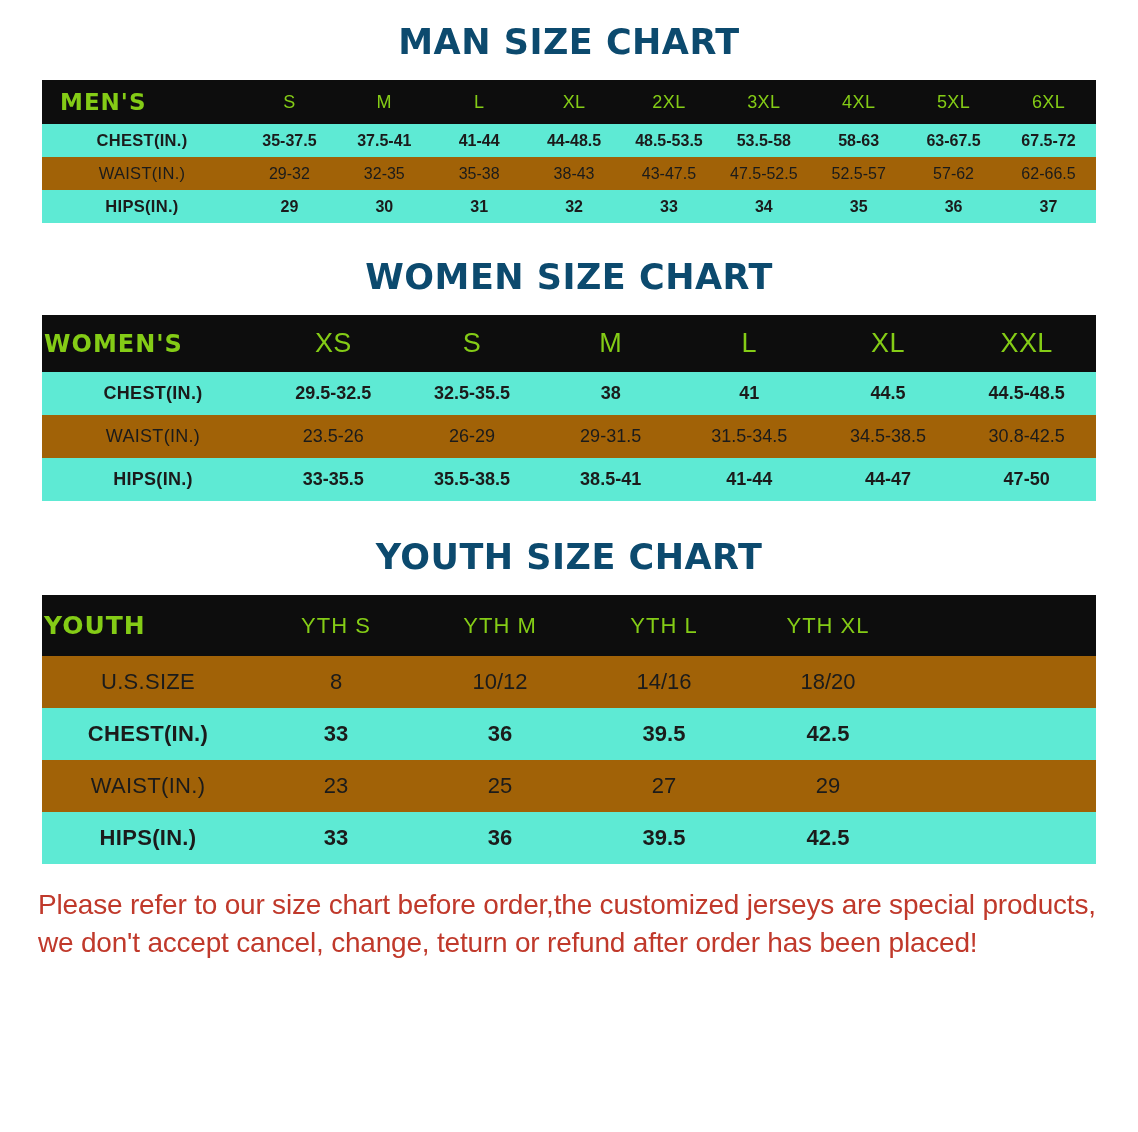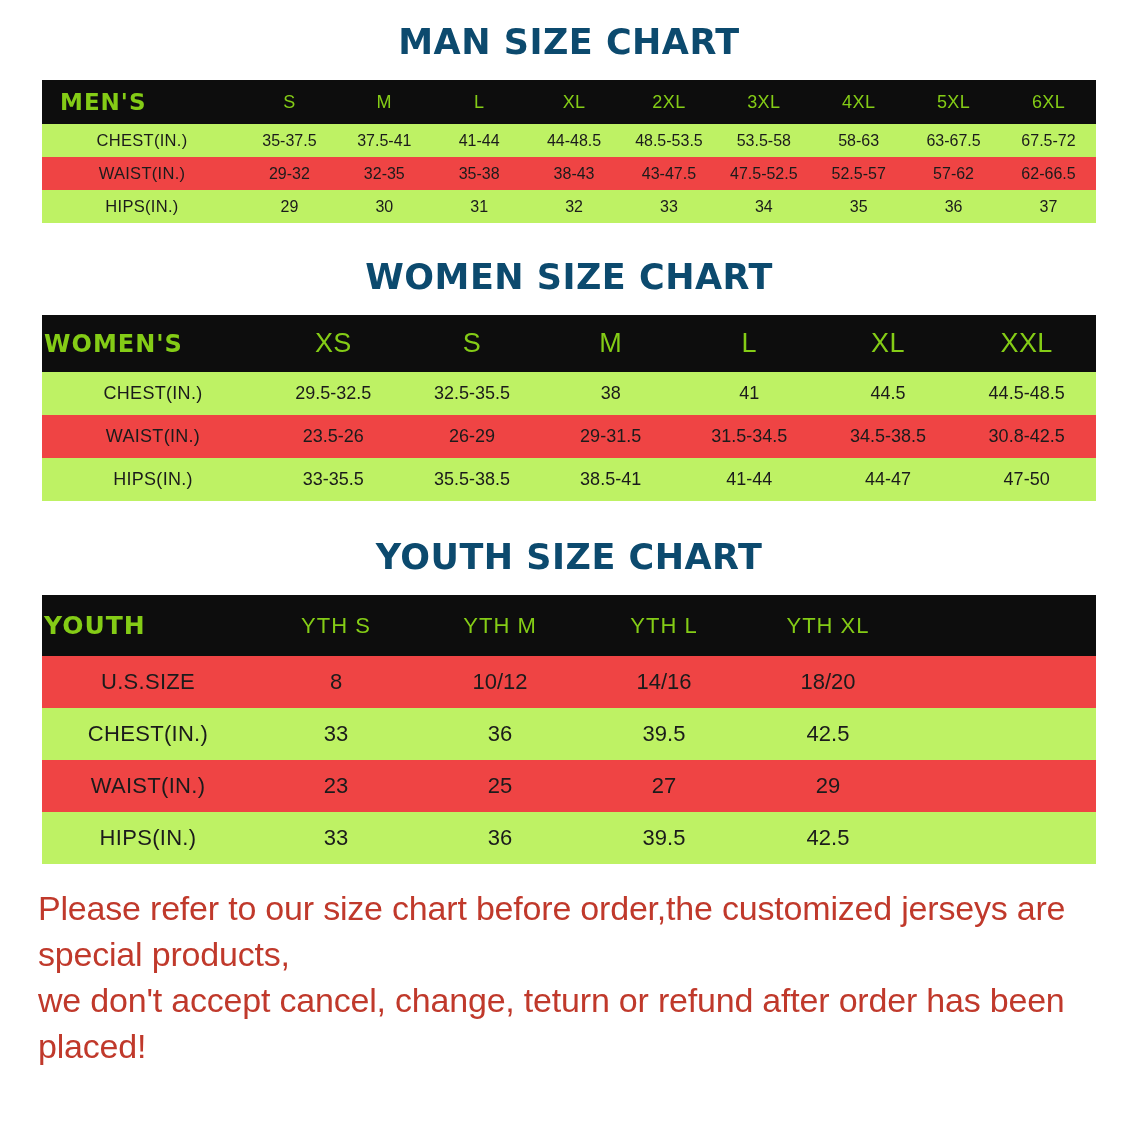--- a/index.html
+++ b/index.html
@@ -93,22 +93,22 @@
 
   
   .size-table tbody td {
     font-size: 17px;
     padding: 8px 2px;
   }
   .size-table tbody td.rowlabel {
     font-size: 18px;
     letter-spacing: 0.3px;
   }
-  .row-a { background: #bef264; }
-  .row-b { background: #ef4444; }
+  .row-a { background: #5eead4; font-weight: bold; }
+  .row-b { background: #a16207; }
 
   
   #men-table thead th { font-size: 18px; }
   #men-table thead th.corner { font-size: 23px; }
   #men-table tbody td { font-size: 16px; padding: 7px 1px; }
   #men-table tbody td.rowlabel { font-size: 16.5px; }
   #men-table { margin-top: 18px; }
 
   
   #women-table { margin-top: 18px; }
@@ -121,21 +121,21 @@
   #youth-table { margin-top: 18px; }
   #youth-table thead th { font-size: 22px; padding: 16px 2px; letter-spacing: 1px;}
   #youth-table thead th.corner { font-size: 25px; }
   #youth-table tbody td { font-size: 22px; padding: 13px 2px; }
 
   
   .note {
     margin: 22px 38px 0 38px;
     color: #c0392b;
     font-family: "Liberation Sans", sans-serif;
-    font-size: 34px;
+    font-size: 28px;
     line-height: 1.35;
     text-align: left;
     letter-spacing: -0.2px;
   }
   .note span { display: block; }
 </style>
 </head>
 <body>
 
 <div class="page">

